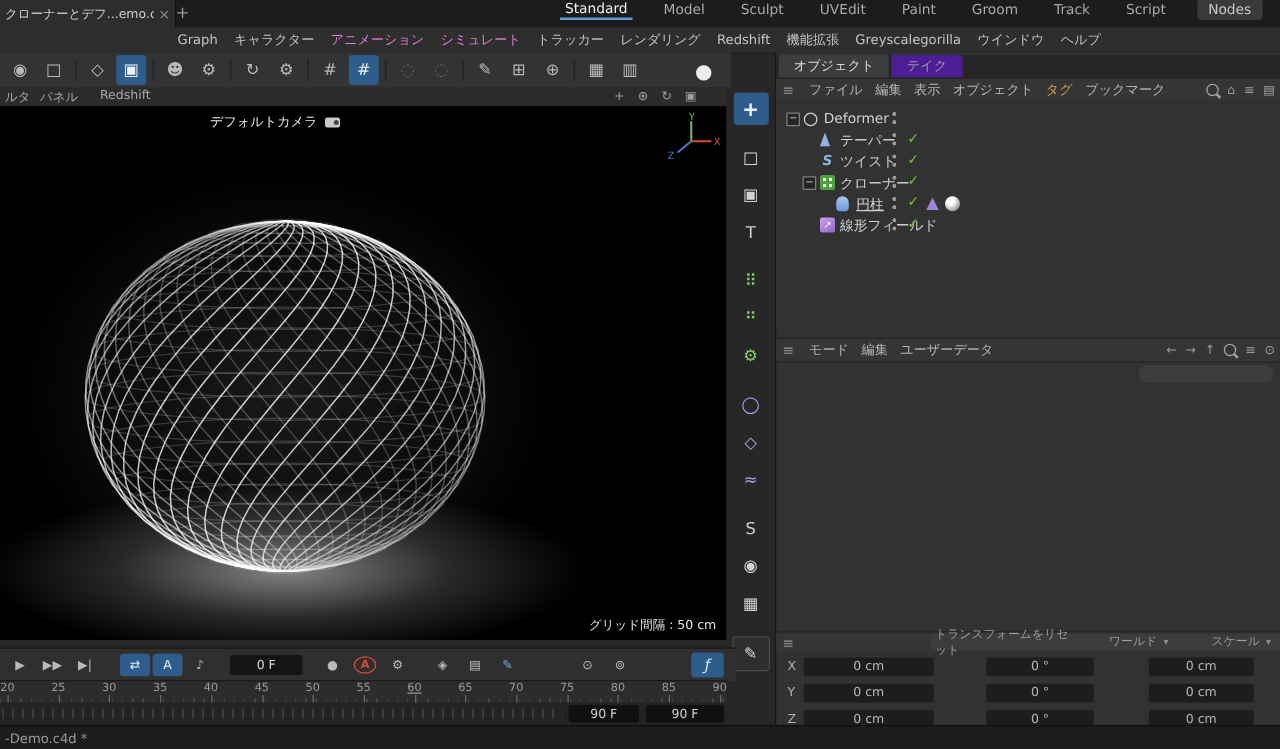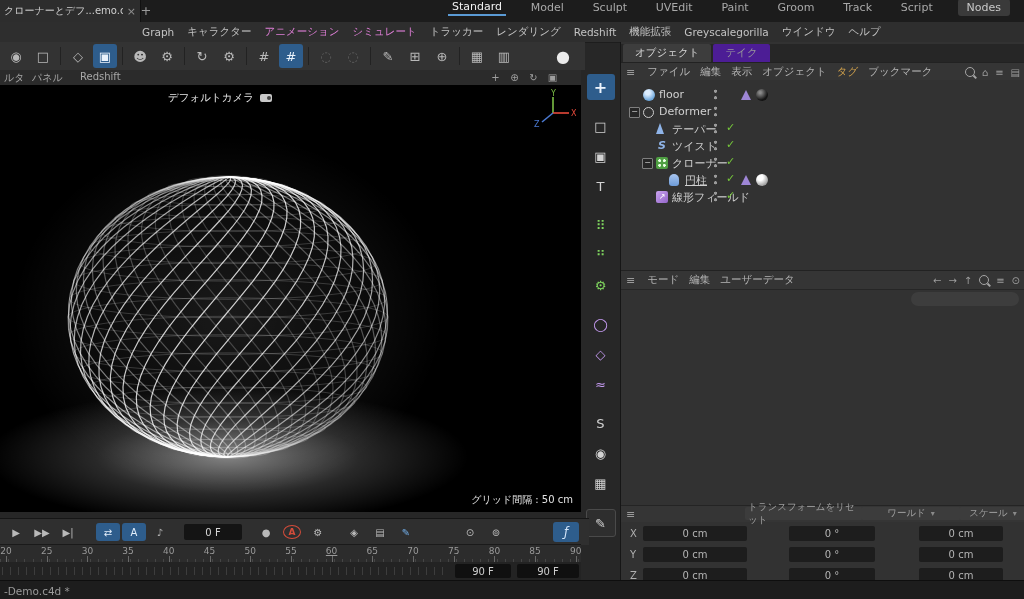--- a/index.html
+++ b/index.html
@@ -363,27 +363,20 @@
         <span class="mi">ブックマーク</span>
         <div class="icongrp">
           <span class="sicon"></span>
           <span class="gi">⌂</span>
           <span class="gi">≡</span>
           <span class="gi">▤</span>
         </div>
       </div>
     <div id="om-tree">
         <div class="tree-row">
-          <span class="ico floor-object" style="left: 22px;"></span>
-          <span class="lbl" style="left: 38px;">floor</span>
-          <span class="dots"></span>
-          <span class="tag phong-tag" style="left: 120px;"></span>
-          <span class="tag material-dark" style="left: 135px;"></span>
-        </div>
-        <div class="tree-row">
           <span class="exp" style="left: 8px;">−</span>
           <span class="ico null-object" style="left: 22px;"></span>
           <span class="lbl" style="left: 38px;">Deformer</span>
           <span class="dots"></span>
         </div>
         <div class="tree-row">
           <span class="ico taper-deformer" style="left: 35px;"></span>
           <span class="lbl" style="left: 51px;">テーパー</span>
           <span class="dots"></span>
           <span class="chk">✓</span>

